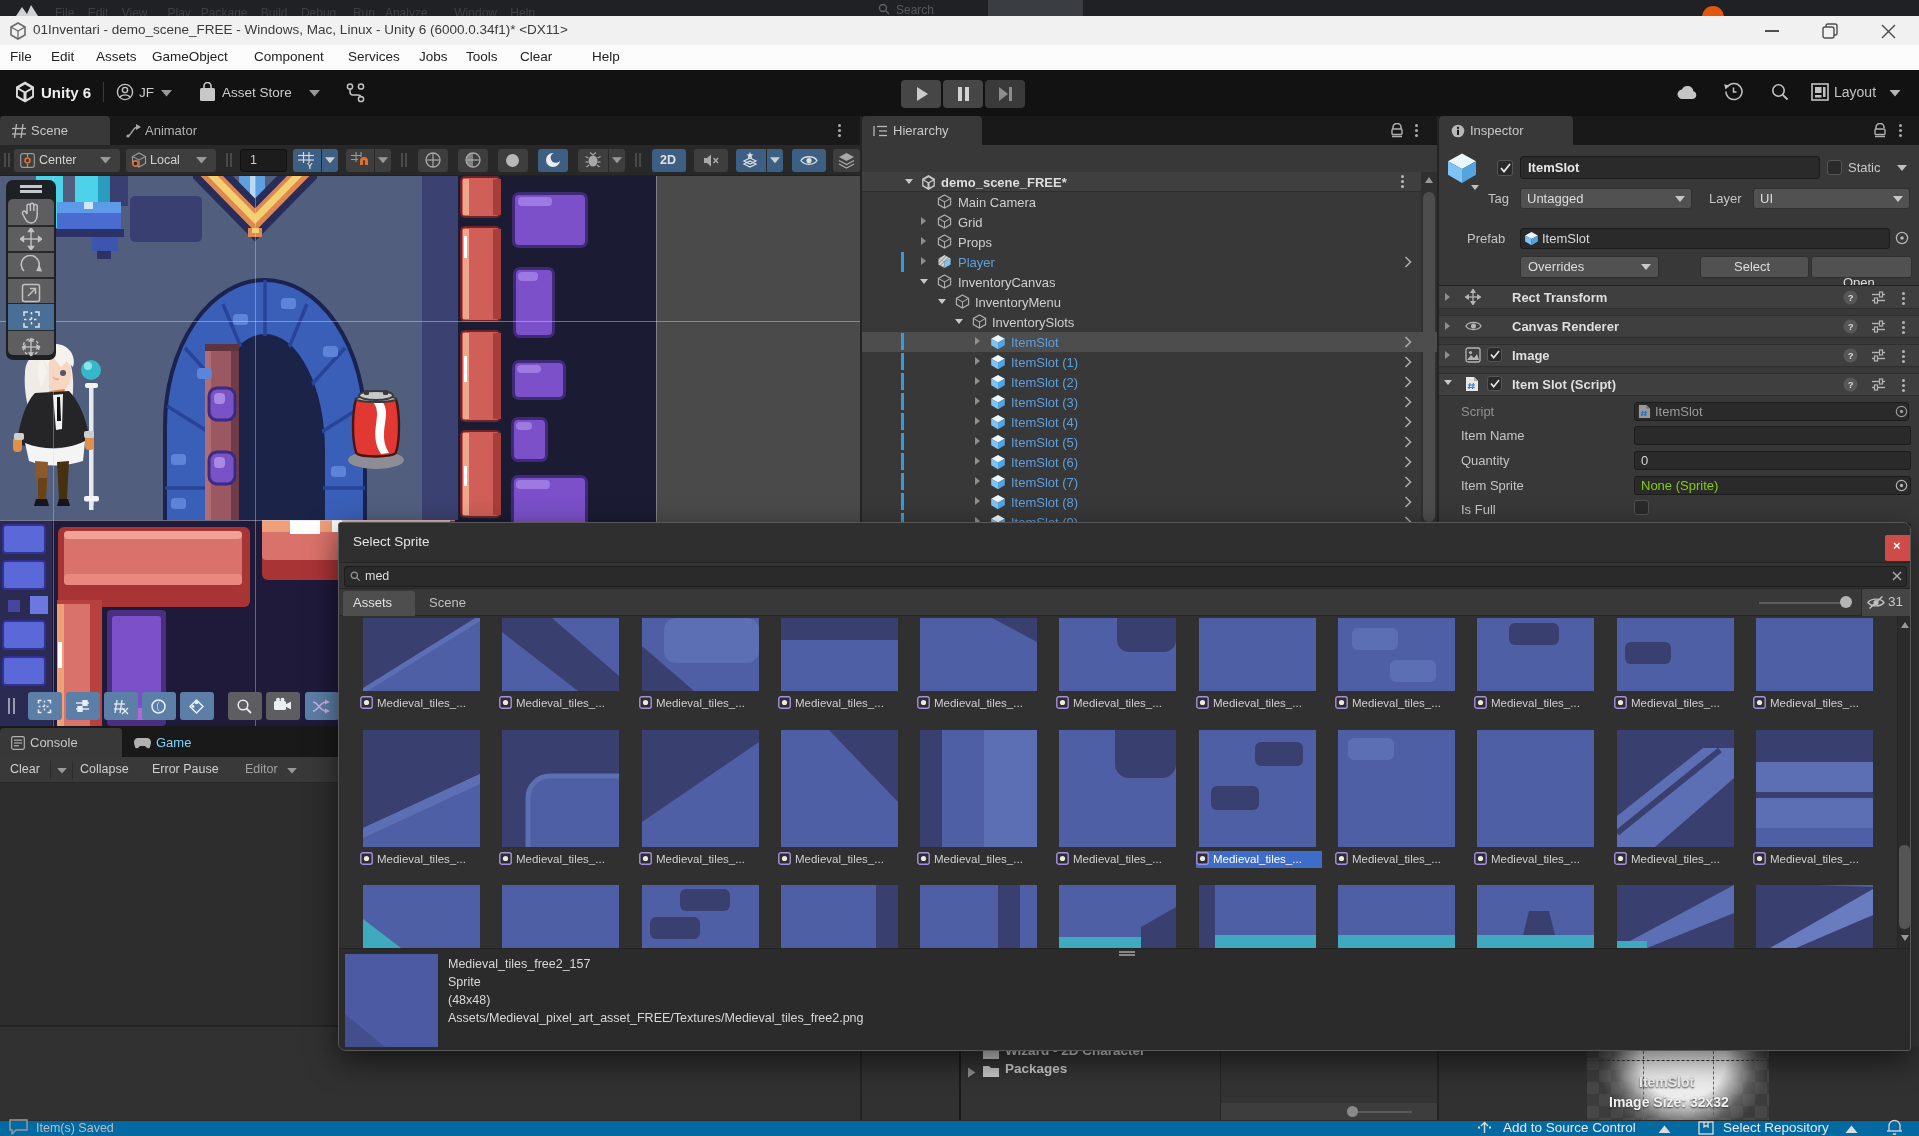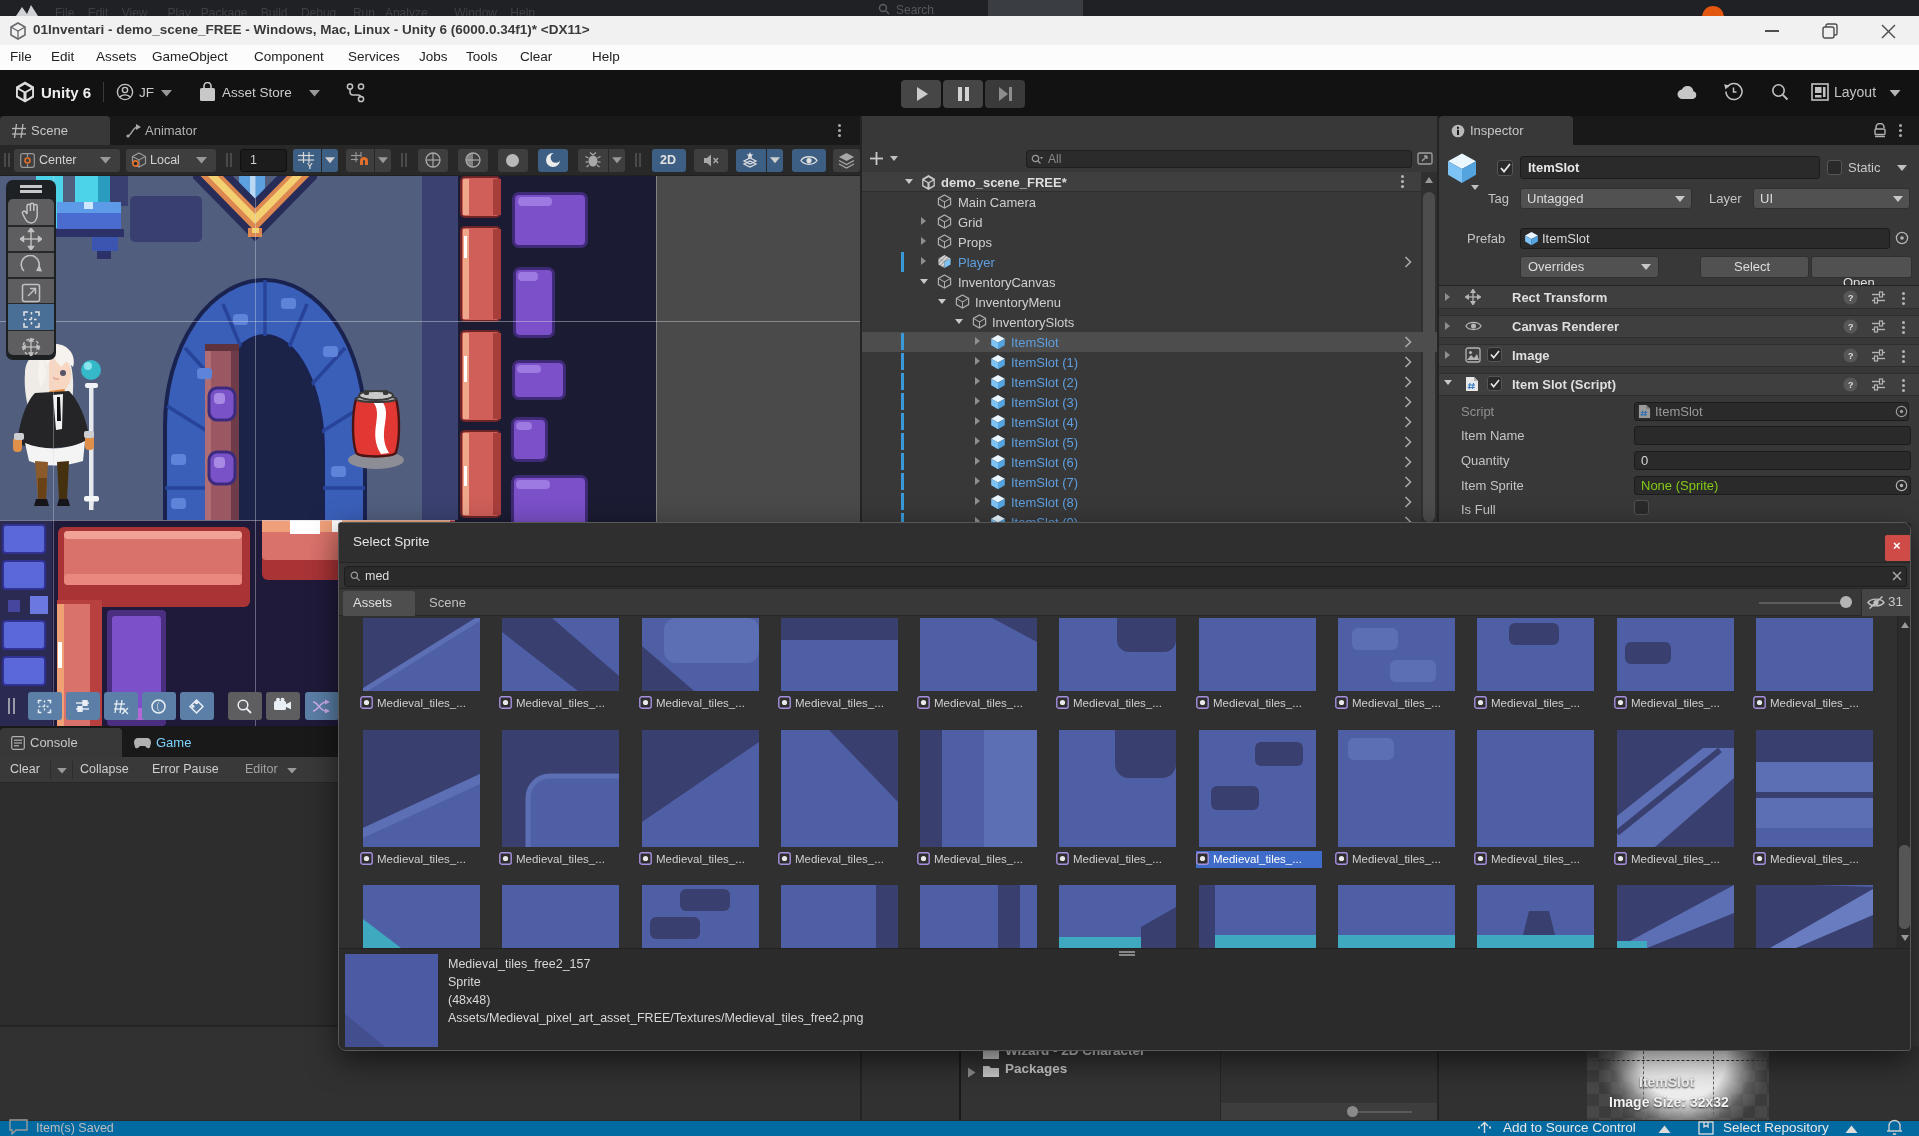--- a/index.html
+++ b/index.html
@@ -26,21 +26,21 @@
   <div class="abs" style="left:988px;top:0;width:95px;height:16px;background:#3a3d42;"></div>
   <div class="abs" style="left:1702px;top:6px;width:22px;height:22px;border-radius:50%;background:#e4570e;"></div>
 </div>
 
 <div class="abs" style="left:0;top:16px;width:1919px;height:29px;background:#f1f1f1;overflow:hidden;">
   <svg class="abs" style="left:9px;top:6px;" width="18" height="18" viewBox="0 0 18 18">
     <polygon points="9,1 16,5 16,13 9,17 2,13 2,5" fill="none" stroke="#6a6a6e" stroke-width="1.6"></polygon>
     <polyline points="2,5 9,9 16,5" fill="none" stroke="#6a6a6e" stroke-width="1.3"></polyline>
     <line x1="9" y1="9" x2="9" y2="17" stroke="#6a6a6e" stroke-width="1.3"></line>
   </svg>
-  <div class="txt" style="left:33px;top:6px;font-size:13.5px;color:#3a3a3a;font-weight:bold;">01Inventari - demo_scene_FREE - Windows, Mac, Linux - Unity 6 (6000.0.34f1)* &lt;DX11&gt;</div>
+  <div class="txt" style="left:33px;top:6px;font-size:13.5px;color:#3a3a3a;">01Inventari - demo_scene_FREE - Windows, Mac, Linux - Unity 6 (6000.0.34f1)* &lt;DX11&gt;</div>
   <div class="abs" style="left:1765px;top:14px;width:14px;height:2px;background:#4e4e4e;"></div>
   <svg class="abs" style="left:1822px;top:7px;" width="16" height="16" viewBox="0 0 16 16">
         <rect x="1" y="4" width="11" height="11" rx="2" fill="none" stroke="#4e4e4e" stroke-width="1.4"></rect>
         <path d="M4,4 L4,2.5 a1.5,1.5 0 0 1 1.5,-1.5 L13,1 a2,2 0 0 1 2,2 L15,10.5 a1.5,1.5 0 0 1 -1.5,1.5 L12,12" fill="none" stroke="#4e4e4e" stroke-width="1.4"></path>
       </svg>
   <svg class="abs" style="left:1881px;top:8px;" width="15" height="15" viewBox="0 0 15 15">
         <line x1="1" y1="1" x2="14" y2="14" stroke="#4e4e4e" stroke-width="1.4"></line>
         <line x1="14" y1="1" x2="1" y2="14" stroke="#4e4e4e" stroke-width="1.4"></line>
       </svg>
 </div>
@@ -625,39 +625,39 @@
           <polygon points="0,1 11,1 5.5,7.5" fill="#999"></polygon>
         </svg>
   </div>
   <div class="abs" style="left:0;top:57px;width:959px;height:242px;background:#2d2d2d;"></div>
   <div class="abs" style="left:0;top:299px;width:959px;height:2px;background:#242424;"></div>
   <div class="abs" style="left:0;top:301px;width:959px;height:93px;background:#313131;"></div>
 </div>
 
 <div id="hierarchy" class="abs" style="left:862px;top:116px;width:575px;height:933px;background:#383838;overflow:hidden;">
 
-
-  <div class="abs" style="left:0;top:29px;width:575px;height:27px;background:#383838;">
-    <svg class="abs" style="left:7px;top:6px;" width="15" height="15" viewBox="0 0 15 15">
-          <line x1="7.5" y1="1" x2="7.5" y2="14" stroke="#c8c8c8" stroke-width="1.8"></line>
-          <line x1="1" y1="7.5" x2="14" y2="7.5" stroke="#c8c8c8" stroke-width="1.8"></line>
-        </svg>
-    <div class="abs" style="left:28px;top:11px;width:0;height:0;border-left:4.5px solid transparent;border-right:4.5px solid transparent;border-top:5.5px solid #c0c0c0;"></div>
-    <div class="abs" style="left:164px;top:5px;width:386px;height:18px;background:#2b2b2b;border:1px solid #1f1f1f;border-radius:3px;"></div>
-    <svg class="abs" style="left:169px;top:9px;" width="12" height="11" viewBox="0 0 12 11">
-          <circle cx="4.5" cy="4.5" r="3.2" fill="none" stroke="#999" stroke-width="1.2"></circle>
-          <line x1="7" y1="7" x2="9.5" y2="9.5" stroke="#999" stroke-width="1.2"></line>
-          <polygon points="9,3 12,3 10.5,5.2" fill="#999"></polygon>
-        </svg>
-    <div class="txt" style="left:186px;top:7px;font-size:12px;color:#8a8a8a;">All</div>
-    <svg class="abs" style="left:555px;top:6px;" width="16" height="15" viewBox="0 0 16 15">
-          <rect x="1" y="2" width="14" height="11" rx="1.5" fill="none" stroke="#a0a0a0" stroke-width="1.3"></rect>
-          <path d="M5,10 L10,5 M10,5 L7,5 M10,5 L10,8" stroke="#a0a0a0" stroke-width="1.3" fill="none"></path>
-        </svg>
+  <div class="abs" style="left:0;top:0;width:575px;height:29px;background:#191919;">
+    <div class="abs" style="left:0;top:0;width:120px;height:29px;background:#383838;border-radius:4px 4px 0 0;"></div>
+    <svg class="abs" style="left:11px;top:8px;" width="15" height="14" viewBox="0 0 15 14">
+          <g stroke="#b8b8b8" stroke-width="1.3" fill="none">
+            <line x1="1" y1="2" x2="1" y2="12"></line>
+            <line x1="4" y1="2.5" x2="14" y2="2.5"></line>
+            <line x1="6" y1="7" x2="14" y2="7"></line>
+            <line x1="6" y1="11.5" x2="14" y2="11.5"></line>
+          </g>
+        </svg>
+    <div class="txt" style="left:31px;top:7px;font-size:13px;color:#c8c8c8;">Hierarchy</div>
+    <svg class="abs" style="left:528px;top:7px;" width="14" height="15" viewBox="0 0 14 15">
+          <path d="M3,6 L3,4 a4,3.6 0 0 1 8,0 L11,6" fill="none" stroke="#b0b0b0" stroke-width="1.5"></path>
+          <line x1="2" y1="13.5" x2="12" y2="13.5" stroke="#b0b0b0" stroke-width="1.5"></line>
+          <rect x="2" y="6" width="10" height="5.5" rx="1" fill="none" stroke="#b0b0b0" stroke-width="1.4"></rect>
+        </svg>
+    <div class="abs" style="left:553px;top:8px;width:3px;height:3px;background:#aaa;border-radius:50%;box-shadow:0 5px 0 #aaa, 0 10px 0 #aaa;"></div>
   </div>
+
 
   <div class="abs" style="left:0;top:56px;width:575px;height:20px;background:#3f3f3f;border-bottom:1px solid #2e2e2e;"></div>
   <div class="abs" style="left:43px;top:63px;width:0;height:0;border-left:4.5px solid transparent;border-right:4.5px solid transparent;border-top:5.5px solid #c8c8c8;"></div>
   <svg class="abs" style="left:58px;top:58px;" width="17" height="17" viewBox="0 0 32 32">
         <path fill="#c8c8c8" d="M16 2 L28 9 L28 23 L16 30 L4 23 L4 9 Z M16 6 L8 10.7 L16 15.4 L24 10.7 Z M6.5 12.5 L6.5 21 L14 25.5 L14 17 Z M25.5 12.5 L18 17 L18 25.5 L25.5 21 Z"></path>
       </svg>
   <div class="txt" style="left:79px;top:59px;font-size:13px;font-weight:bold;color:#dedede;">demo_scene_FREE*</div>
   <div class="abs" style="left:539px;top:59px;width:3px;height:3px;background:#b8b8b8;border-radius:50%;box-shadow:0 5px 0 #b8b8b8, 0 10px 0 #b8b8b8;"></div>
 
   <div class="abs" style="left:559px;top:56px;width:16px;height:877px;background:#303030;"></div>

